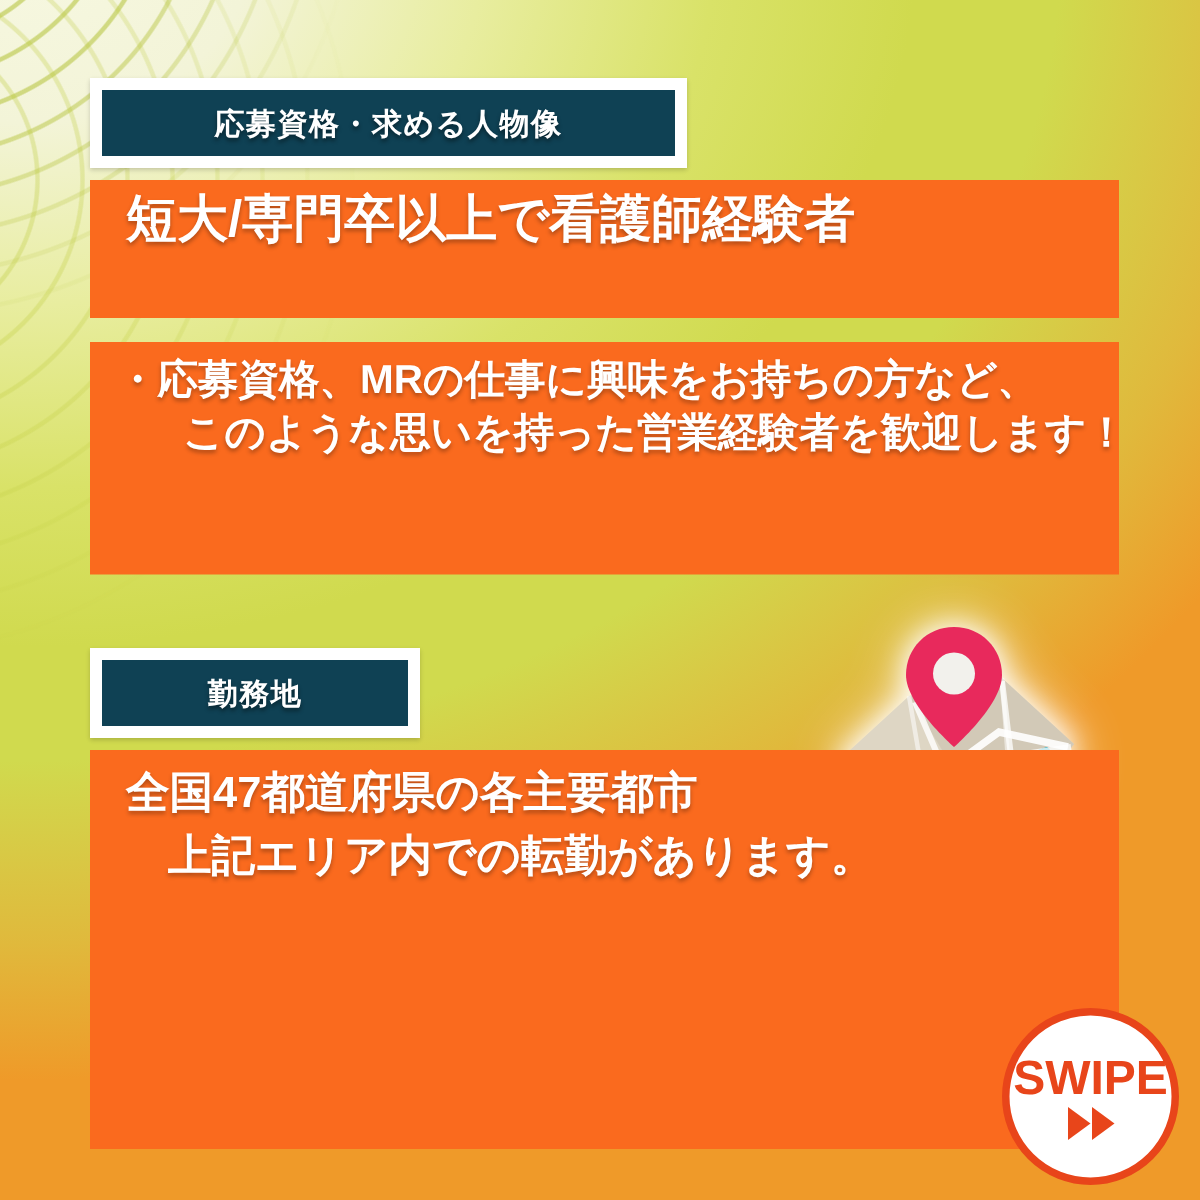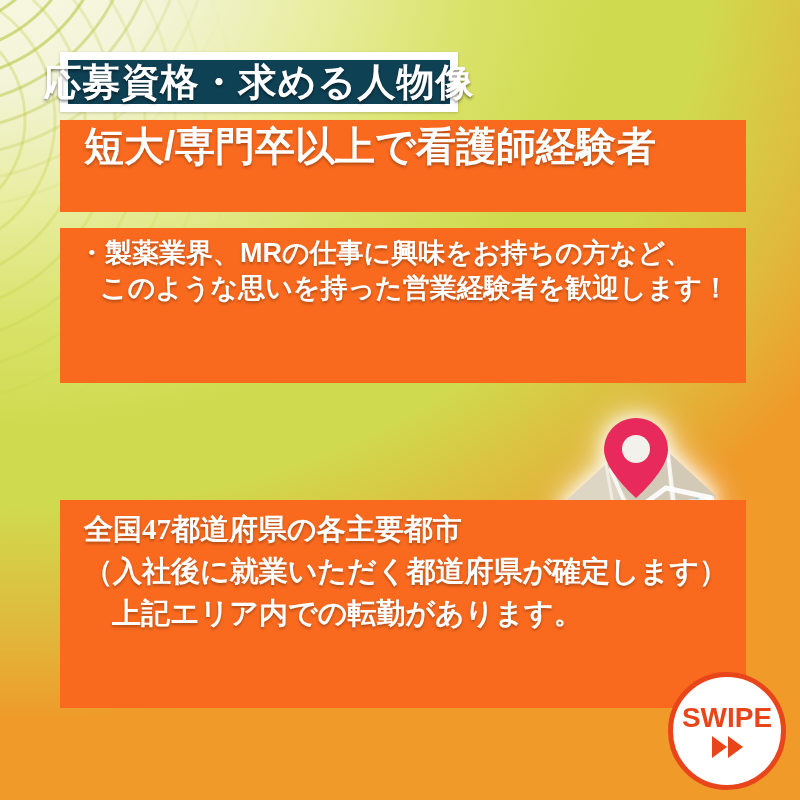--- a/index.html
+++ b/index.html
@@ -73,57 +73,57 @@
     width: 100%;
     height: 100%;
     box-sizing: border-box;
     display: flex;
     align-items: center;
     justify-content: center;
   }
   .heading-text {
     color: #ffffff;
     font-weight: bold;
-    font-size: 38px;
+    font-size: 20px;
     letter-spacing: 1px;
     white-space: nowrap;
     text-shadow: 0 2px 3px rgba(0,0,0,0.45);
   }
 
   
   .panel {
     position: absolute;
     background: #fa6a1e;
     box-sizing: border-box;
   }
   .panel-line {
     color: #ffffff;
     font-weight: bold;
     white-space: nowrap;
     text-shadow: 0 2px 3px rgba(0,0,0,0.30);
   }
 
   #panel-qualification { left: 60px; top: 120px; width: 686px; height: 92px; }
   #panel-qualification .panel-line {
-    font-size: 40px;
+    font-size: 34px;
     line-height: 40px;
     margin-left: 24px;
   }
   #panel-qualification .panel-line:first-child { margin-top: 6px; }
 
   #panel-bullets { left: 60px; top: 228px; width: 686px; height: 155px; }
   #panel-bullets .panel-line {
     font-size: 27px;
     line-height: 35px;
     margin-left: 18px;
   }
   #panel-bullets .panel-line:first-child { margin-top: 8px; }
-  #panel-bullets .indent { margin-left: 40px; }
-
-  #panel-location { left: 60px; top: 500px; width: 686px; height: 208px; font-family: Liberation Serif, serif; }
+  #panel-bullets .indent { margin-left: 62px; }
+
+  #panel-location { left: 60px; top: 500px; width: 686px; height: 266px; }
   #panel-location .panel-line {
     font-size: 29px;
     line-height: 42px;
     margin-left: 24px;
   }
   #panel-location .panel-line:first-child { margin-top: 8px; }
   #panel-location .indent { margin-left: 52px; }
 
   
   #heading-qualification { left: 60px; top: 52px; width: 398px; height: 60px; }
@@ -153,21 +153,21 @@
     box-sizing: border-box;
     display: flex;
     flex-direction: column;
     align-items: center;
     justify-content: center;
     cursor: pointer;
   }
   #swipe-label {
     color: #e8451a;
     font-weight: bold;
-    font-size: 28px;
+    font-size: 32px;
     letter-spacing: 0px;
     line-height: 1;
     text-align: right;
   }
   #swipe-arrows {
     margin-top: 4px;
     display: flex;
     gap: 1px;
   }
   .tri {
@@ -190,24 +190,29 @@
     <div class="heading-inner">
       <span class="heading-text">応募資格・求める人物像</span>
     </div>
   </div>
 
   <div class="panel" id="panel-qualification">
     <div class="panel-line">短大/専門卒以上で看護師経験者</div>
   </div>
 
   <div class="panel" id="panel-bullets">
-    <div class="panel-line">・製薬業界、MRの仕事に興味をお持ちの方など、</div>
+    <div class="panel-line">・応募資格、MRの仕事に興味をお持ちの方など、</div>
     <div class="panel-line indent">このような思いを持った営業経験者を歓迎します！</div>
   </div>
 
+  <div class="heading-plate" id="heading-location">
+    <div class="heading-inner">
+      <span class="heading-text">勤務地</span>
+    </div>
+  </div>
 
   <div id="map-icon">
     <svg viewBox="0 0 176 168" xmlns="http://www.w3.org/2000/svg">
 
       <polygon points="10,96 58,52 120,40 168,84 118,150 54,138" fill="#DED6C4"></polygon>
       <polygon points="58,52 120,40 168,84 118,150" fill="#C9BFAD" opacity="0.55"></polygon>
 
       <polygon points="72,134 110,100 150,86 168,104 128,150 94,152" fill="#35B9CE"></polygon>
       <polygon points="110,100 150,86 168,104 136,132" fill="#2FA9BD"></polygon>
 
@@ -218,21 +223,20 @@
       <path d="M58,52 L72,134" stroke="#FFFFFF" stroke-width="3" fill="none" opacity="0.55"></path>
       <path d="M120,40 L128,150" stroke="#FFFFFF" stroke-width="3" fill="none" opacity="0.5"></path>
 
       <path d="M88,6 C70,6 56,20 56,38 C56,58 88,86 88,86 C88,86 120,58 120,38 C120,20 106,6 88,6 Z" fill="#E8295C"></path>
       <circle cx="88" cy="37" r="14" fill="#F2F1EC"></circle>
     </svg>
   </div>
 
   <div class="panel" id="panel-location">
     <div class="panel-line">全国47都道府県の各主要都市</div>
-    <div class="panel-line">（入社後に就業いただく都道府県が確定します）</div>
     <div class="panel-line indent">上記エリア内での転勤があります。</div>
   </div>
 
   <div id="swipe-button">
     <span id="swipe-label">SWIPE</span>
     <span id="swipe-arrows">
       <span class="tri"></span>
       <span class="tri"></span>
     </span>
   </div>

